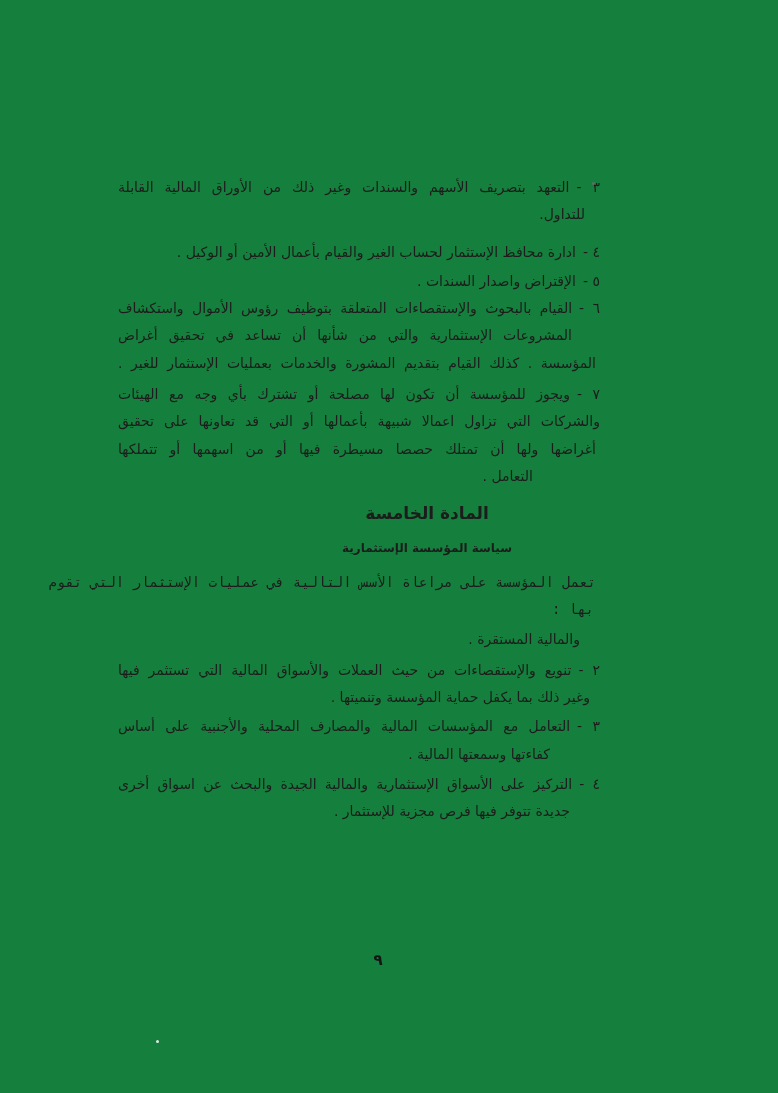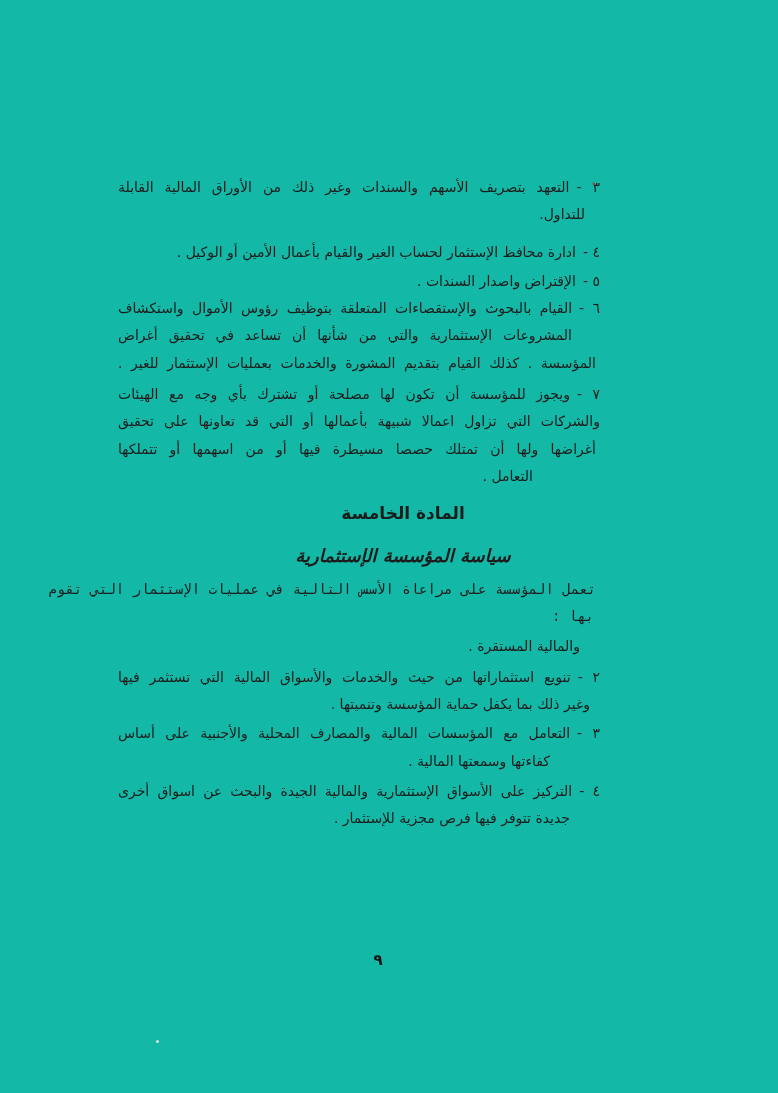--- a/index.html
+++ b/index.html
@@ -1,19 +1,19 @@
 <!DOCTYPE html>
 <html lang="ar"><head>
 <meta charset="utf-8">
 <style>
   html,body{margin:0;padding:0;background:#e8e8e8;}
   .page{
     position:relative;
     width:778px;height:1093px;
-    background:#14b8a6;
+    background:#15803d;
     font-family:"DejaVu Sans", sans-serif;
     color:#1c1c1c;
     overflow:hidden;
     margin:0 auto;
   }
   .content{
     position:absolute;
     top:174px;
     right:178px;
     width:482px;
@@ -23,28 +23,28 @@
     line-height:27.3px;
     text-align:right;
   }
   .item{margin:0;}
   .line{white-space:nowrap;}
   .j{text-align:justify;text-align-last:justify;-moz-text-align-last:justify;}
   .num{margin-left:7px;}
   .mt2{margin-top:2px}.mt3{margin-top:3px}.mt4{margin-top:4px}.mt10{margin-top:10px}
   .headings{
     position:relative;
-    left:44px;
+    left:68px;
     text-align:center;
     text-align-last:center;
     margin-top:10px;
     font-weight:bold;
   }
   .h1{font-size:17px;}
-  .h2{font-size:18px;margin-top:14px;letter-spacing:0.5px;font-style:italic;}
+  .h2{font-size:12px;margin-top:7px;letter-spacing:0.5px;}
   .intro{margin-top:8px;font-family:Liberation Mono, monospace;}
   .pagenum{
     position:absolute;
     top:951px;left:0;width:756px;
     text-align:center;
     font-size:15px;
     font-weight:bold;
     color:#151515;
   }
   .speck{position:absolute;border-radius:50%;}
@@ -96,21 +96,21 @@
     <div class="item intro">
       <div class="line j ind4">تعمل المؤسسة على مراعاة الأسس التالية في عمليات الإستثمار التي تقوم</div>
       <div class="line ind6">بها :</div>
     </div>
 
     <div class="item mt2">
       <div class="line ind20">والمالية المستقرة .</div>
     </div>
 
     <div class="item mt3">
-      <div class="line j"><span class="num">٢ -</span><span>تنويع استثماراتها من حيث والخدمات والأسواق المالية التي تستثمر فيها</span></div>
+      <div class="line j"><span class="num">٢ -</span><span>تنويع والإستقصاءات من حيث العملات والأسواق المالية التي تستثمر فيها</span></div>
       <div class="line ind10">وغير ذلك بما يكفل حماية المؤسسة وتنميتها .</div>
     </div>
 
     <div class="item mt2">
       <div class="line j"><span class="num">٣ -</span><span>التعامل مع المؤسسات المالية والمصارف المحلية والأجنبية على أساس</span></div>
       <div class="line ind50">كفاءتها وسمعتها المالية .</div>
     </div>
 
     <div class="item mt3">
       <div class="line j"><span class="num">٤ -</span><span>التركيز على الأسواق الإستثمارية والمالية الجيدة والبحث عن اسواق أخرى</span></div>

